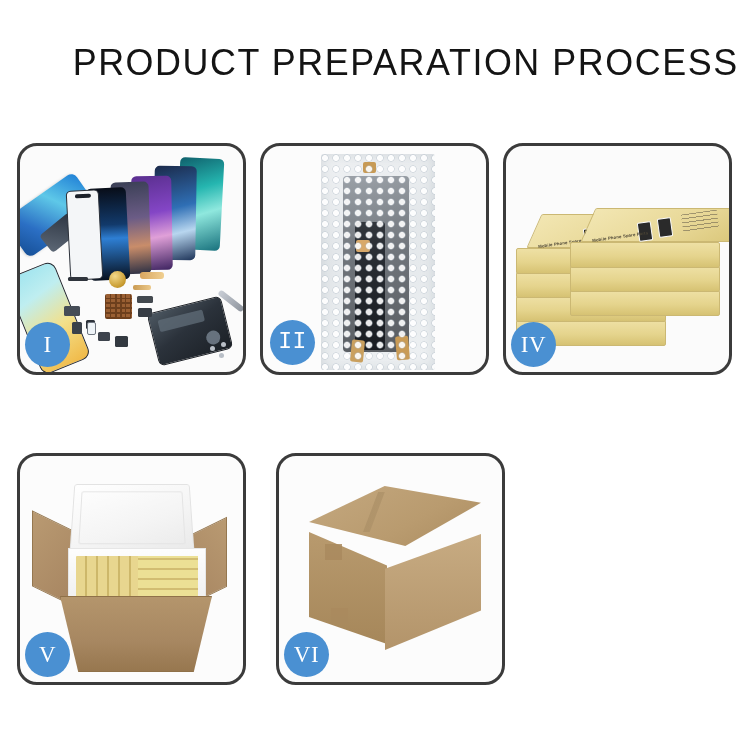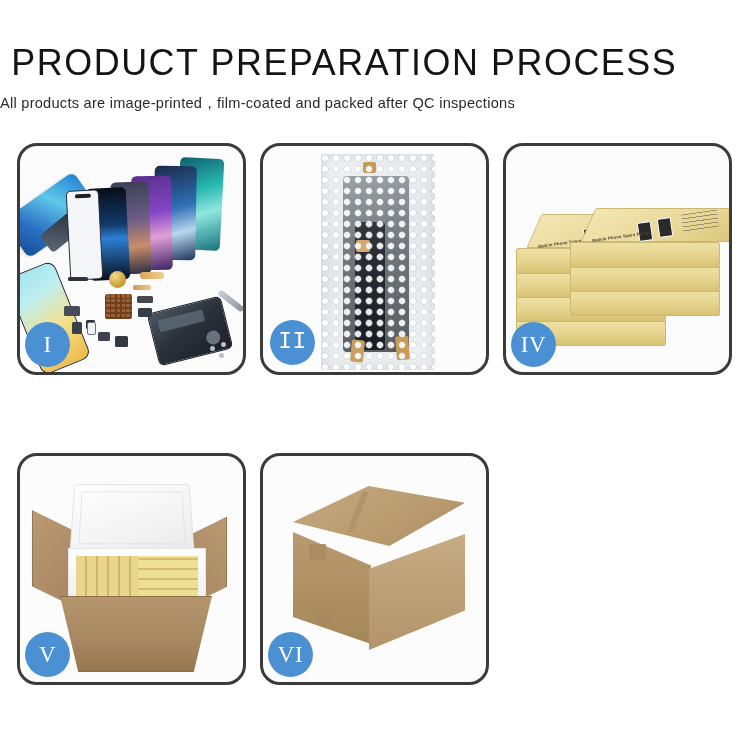--- a/index.html
+++ b/index.html
@@ -6,21 +6,21 @@
   * { box-sizing: border-box; margin: 0; padding: 0; }
   html, body {
     width: 750px; height: 750px;
     background: #ffffff;
     font-family: "Liberation Sans", sans-serif;
     overflow: hidden;
   }
   .page { position: relative; width: 750px; height: 750px; background: #fff; }
 
   
-  .header { position: absolute; top: 0; left: 0; width: 750px; text-align: left; }
+  .header { position: absolute; top: 0; left: 0; width: 750px; text-align: right; }
   .title {
     margin-top: 44px;
     font-family: "Liberation Sans", sans-serif;
     font-size: 37px;
     font-weight: 400;
     letter-spacing: 1.6px;
     color: #141414;
     line-height: 1.05;
     transform: scaleX(0.97);
   }
@@ -208,21 +208,21 @@
   .foamLid { position:absolute; top:26px; left:52px; width:120px; height:70px;
     background:linear-gradient(160deg,#ffffff 0%,#f4f4f4 60%,#e9e9e9 100%);
     border:1px solid #e3e3e3; border-radius:3px; transform:perspective(180px) rotateX(12deg); }
   .foamLid:after { content:""; position:absolute; inset:7px; border:1px solid #e4e4e4; border-radius:2px; }
   .yellowRows { position:absolute; top:100px; left:56px; width:122px; height:42px;
     background:repeating-linear-gradient(90deg,#e8d68f 0 9px,#cdb76a 9px 11px); border-radius:1px; }
   .yellowRows2 { position:absolute; top:100px; left:118px; width:60px; height:42px;
     background:repeating-linear-gradient(0deg,#ece095 0 8px,#d2bd72 8px 10px); }
 
   
-  .p6 { background:#fcfcfc; }
+  .p6 { background:#fcfcfc;margin-left:16px; }
   .cTop { position:absolute; top:30px; left:30px; width:172px; height:60px;
     background:linear-gradient(150deg,#c4a87f 0%,#b99b6f 60%,#ab8c60 100%);
     clip-path:polygon(44% 0,100% 28%,56% 100%,0 60%); }
   .cLeft { position:absolute; top:76px; left:30px; width:78px; height:112px;
     background:linear-gradient(180deg,#b89a6e,#a6875a);
     clip-path:polygon(0 0,100% 30%,100% 100%,0 76%); }
   .cRight { position:absolute; top:78px; left:106px; width:96px; height:116px;
     background:linear-gradient(180deg,#c7ab82,#b3946a);
     clip-path:polygon(0 30%,100% 0,100% 66%,0 100%); }
   .cSeam { position:absolute; top:36px; left:84px; width:84px; height:40px;
@@ -234,21 +234,20 @@
 
   .badge.inset { left: 7px; bottom: 7px; font-family: Liberation Mono, monospace; }
 </style>
 </head>
 <body>
 
 <div class="page">
 
   <div class="header">
     <div class="title">PRODUCT PREPARATION PROCESS</div>
-    <div class="subtitle">All products are image-printed，film-coated and packed after QC inspections</div>
   </div>
 
   <div class="grid">
 
     <div class="panel p1">
       <div class="stage">
         <div class="bluephone"></div>
         <div class="ph f5"></div>
         <div class="ph f4"></div>
         <div class="ph f3"></div>

